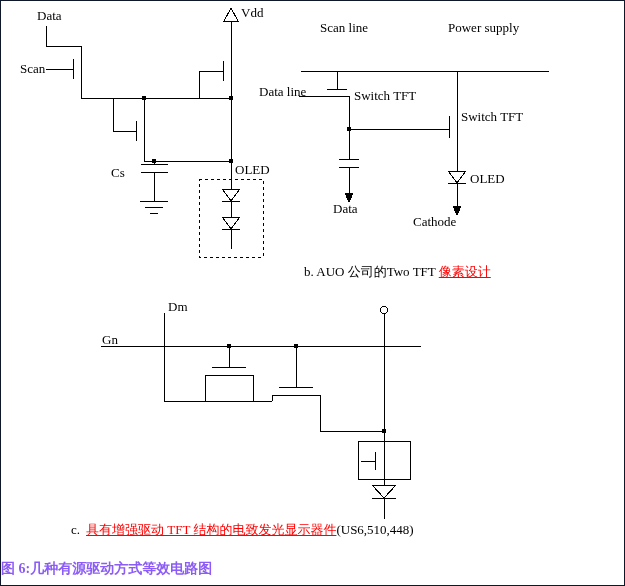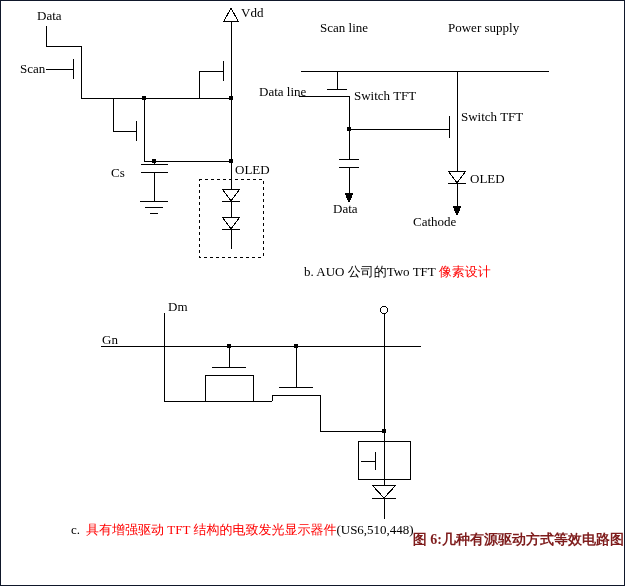--- a/index.html
+++ b/index.html
@@ -29,29 +29,30 @@
   }
   .caption {
     position: absolute;
     font-size: 13px;
     color: #000000;
     white-space: nowrap;
     line-height: 1.2;
   }
   .hl {
     color: #ff0000;
+    text-decoration: underline;
   }
   .fig-caption {
     position: absolute;
     left: 0; right: 0;
-    top: 530px;
-    text-align: right;
+    top: 559px;
+    text-align: left;
     font-size: 14px;
     font-weight: bold;
-    color: #7f1d1d;
+    color: #8b5cf6;
     white-space: nowrap;
   }
   .sp { margin-right: 6px; }
 </style>
 </head>
 <body>
 
 <div class="page">
 
   <svg class="schematic" width="625" height="586" viewBox="0 0 625 586">

